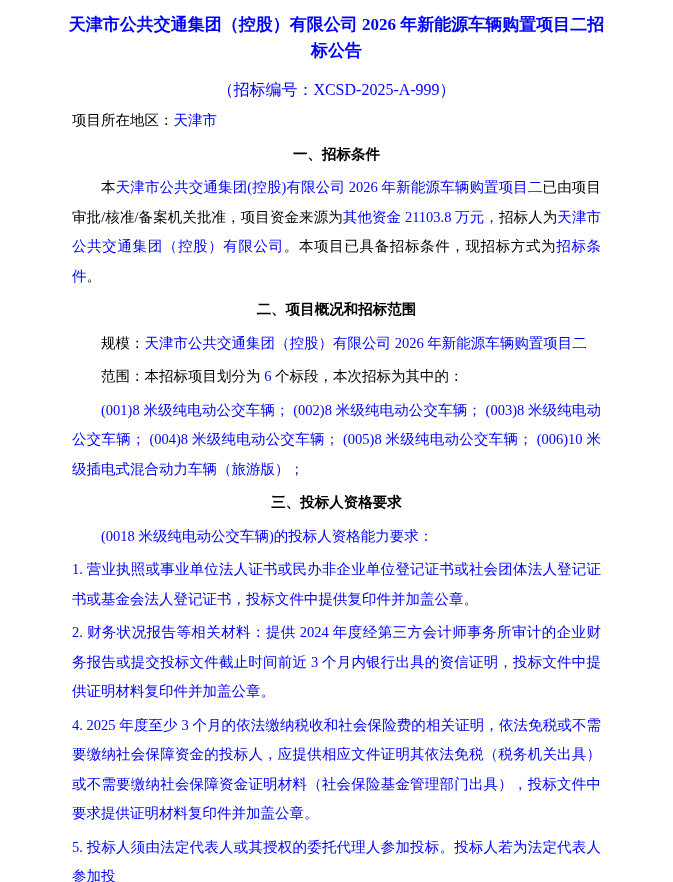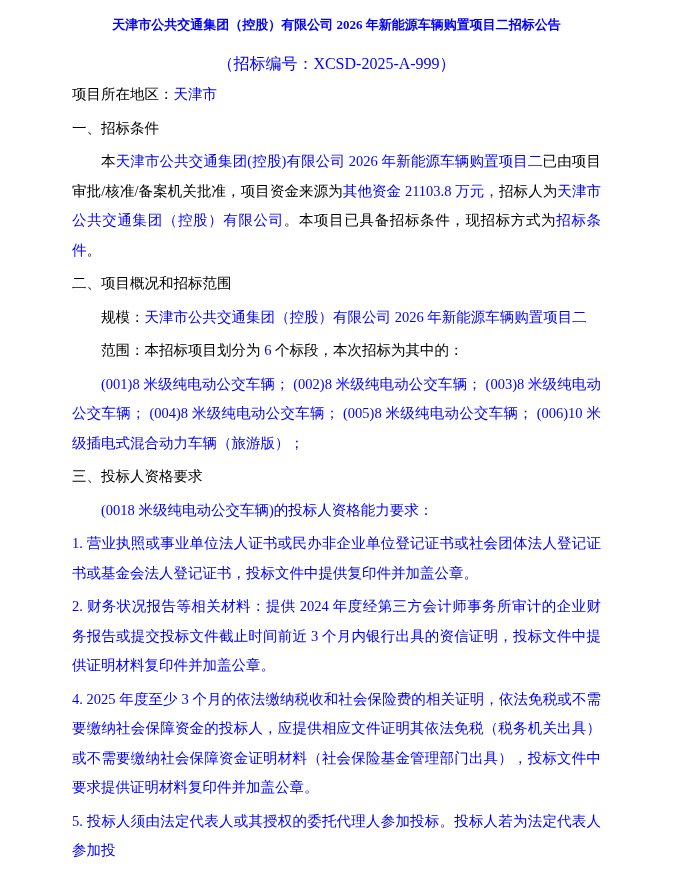--- a/index.html
+++ b/index.html
@@ -18,21 +18,21 @@
     box-sizing: border-box;
     width: 673px;
     height: 882px;
     padding: 0 68px;
   }
   .doc-title {
     margin: 12px 0 0 0;
     text-align: center;
     color: #0000ff;
     font-weight: bold;
-    font-size: 13px;
+    font-size: 17px;
     line-height: 26px;
   }
   .doc-subtitle {
     margin: 14px 0 0 0;
     text-align: center;
     color: #0000ff;
     font-size: 16px;
     line-height: 24px;
     font-weight: normal;
   }
@@ -41,24 +41,24 @@
   }
   p.t {
     margin: 4px;
     font-size: 14.5px;
     line-height: 29.5px;
     text-align: justify;
     text-justify: inter-ideograph;
     word-break: break-all;
   }
   p.heading {
-    font-weight: normal;
+    font-weight: bold;
     margin-top: 2px;
     margin-bottom: 2px;
-    text-align: left;
+    text-align: center;
   }
   .ind { text-indent: 2em; }
   .k { color: #000000; }
   .b { color: #0000ff; }
 </style>
 </head>
 <body>
 
 <div class="page">
 

